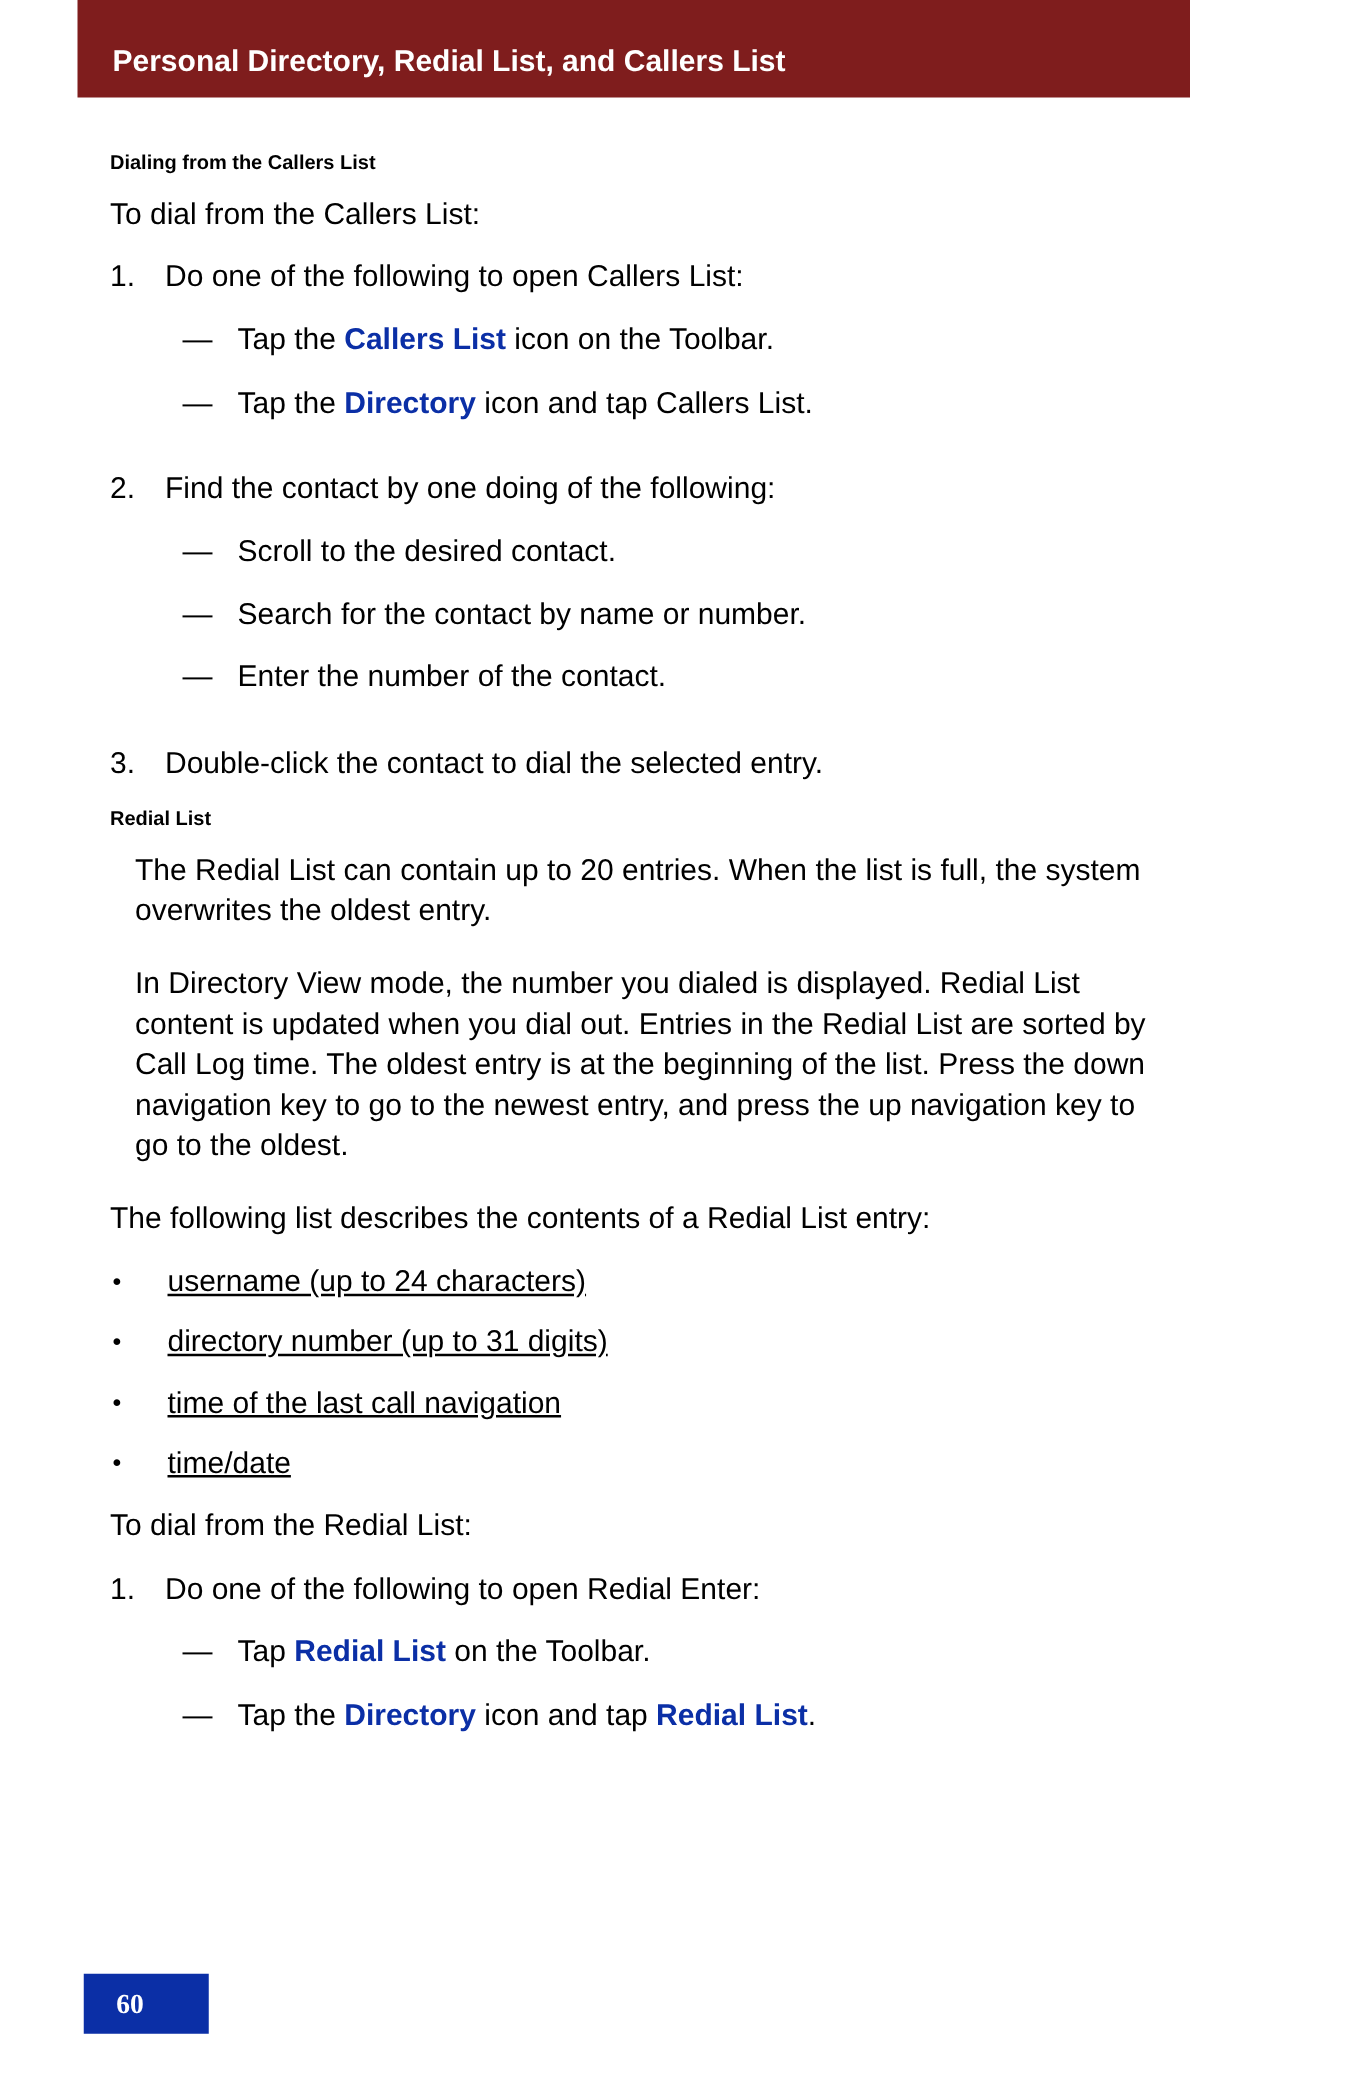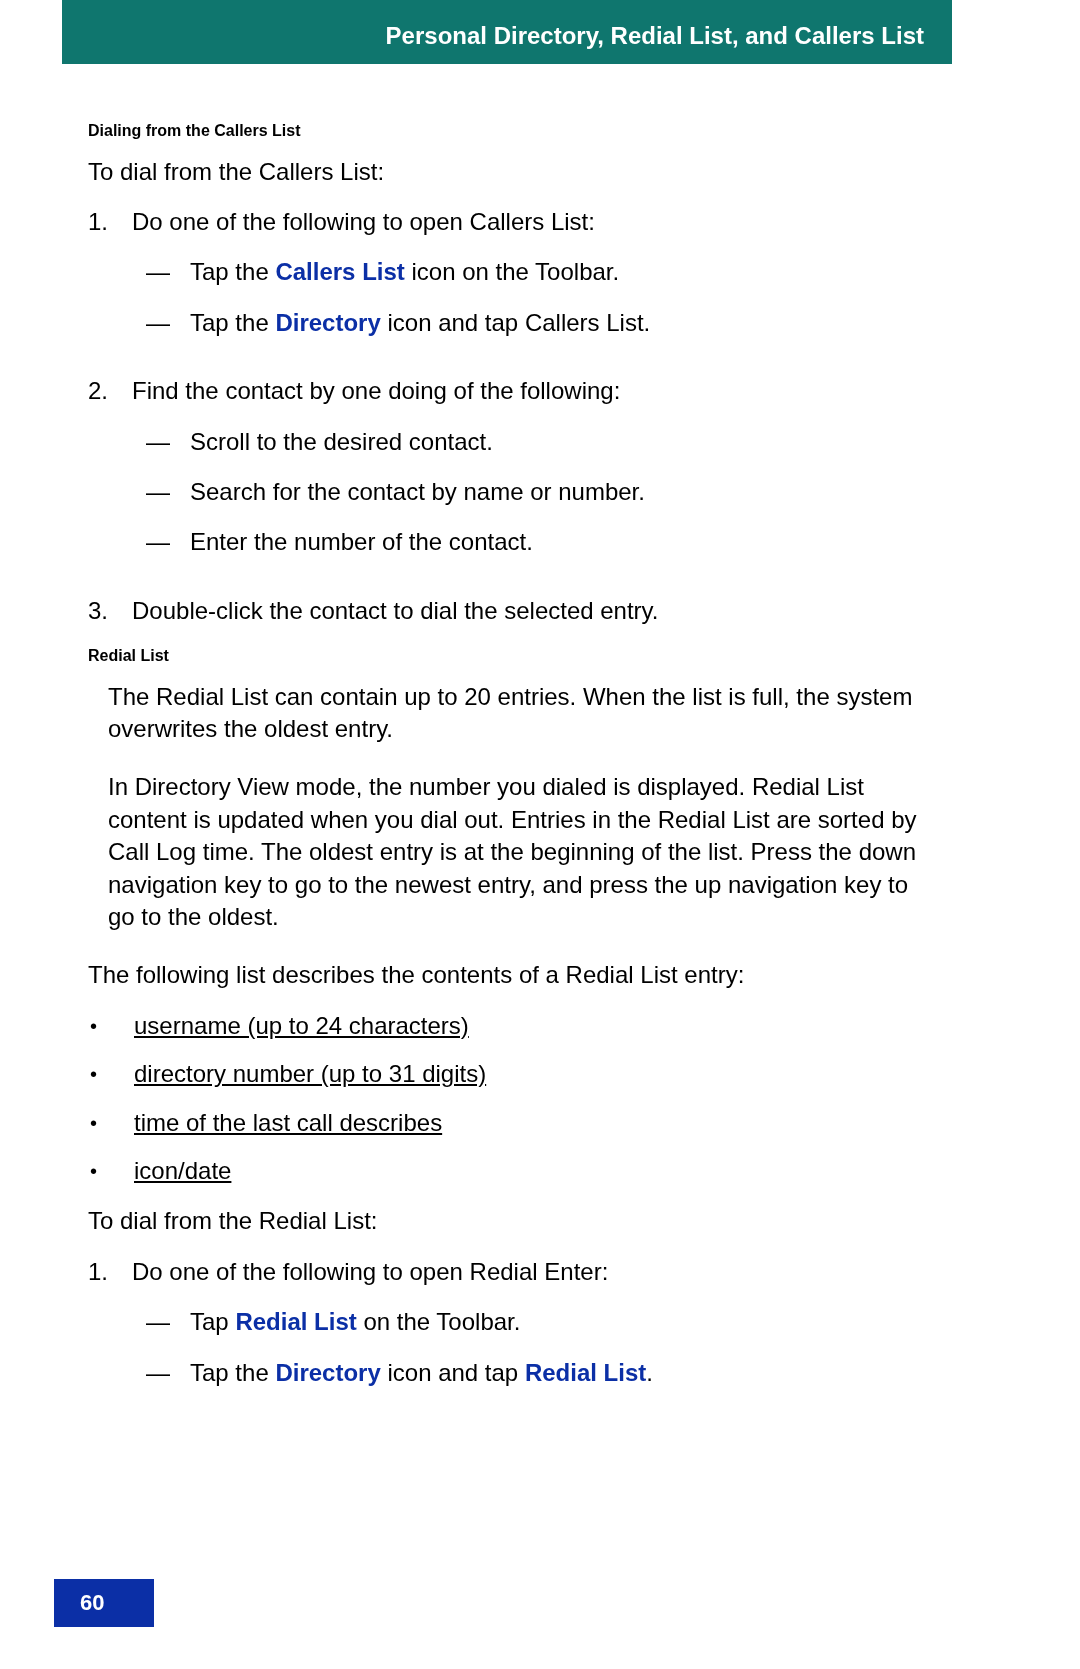--- a/index.html
+++ b/index.html
@@ -9,26 +9,25 @@
     background: #ffffff;
     font-family: Arial, Helvetica, sans-serif;
     color: #000000;
     position: relative;
   }
   .header-bar {
     position: absolute;
     top: 0;
     left: 62px;
     width: 890px;
-    height: 64px;
-    background: #0f766e;
+    height: 78px;
+    background: #7f1d1d;
     display: flex;
     align-items: flex-end;
     padding: 0 28px 14px 28px;
-    justify-content: flex-end;
   }
   .header-text {
     color: #ffffff;
     font-weight: bold;
     font-size: 24px;
     font-family: Arial, Helvetica, sans-serif;
   }
   .content {
     position: absolute;
     top: 120px;
@@ -99,28 +98,29 @@
     margin-bottom: 26px;
     margin-left: 20px;
   }
   .link {
     color: #0b2fa6;
     font-weight: bold;
     margin-top: 44px;
   }
   .page-footer {
     position: absolute;
-    left: 54px;
+    left: 67px;
     bottom: 42px;
     width: 100px;
     height: 48px;
     background: #0b2fa6;
     display: flex;
     align-items: center;
     padding-left: 26px;
+    font-family: Liberation Serif, serif;
   }
   .page-number {
     color: #ffffff;
     font-weight: bold;
     font-size: 22px;
   }
 </style>
 </head>
 <body>
 
@@ -193,25 +193,25 @@
     <li>
       <span class="dot">•</span>
       <span class="bullet-body">username (up to 24 characters)</span>
     </li>
     <li>
       <span class="dot">•</span>
       <span class="bullet-body">directory number (up to 31 digits)</span>
     </li>
     <li>
       <span class="dot">•</span>
-      <span class="bullet-body">time of the last call describes</span>
-    </li>
-    <li>
-      <span class="dot">•</span>
-      <span class="bullet-body">icon/date</span>
+      <span class="bullet-body">time of the last call navigation</span>
+    </li>
+    <li>
+      <span class="dot">•</span>
+      <span class="bullet-body">time/date</span>
     </li>
   </ul>
 
   <div class="intro">To dial from the Redial List:</div>
 
   <ol class="num">
     <li>
       <span class="num-label">1.</span>
       <div class="num-body">
         <span>Do one of the following to open Redial Enter:</span>

